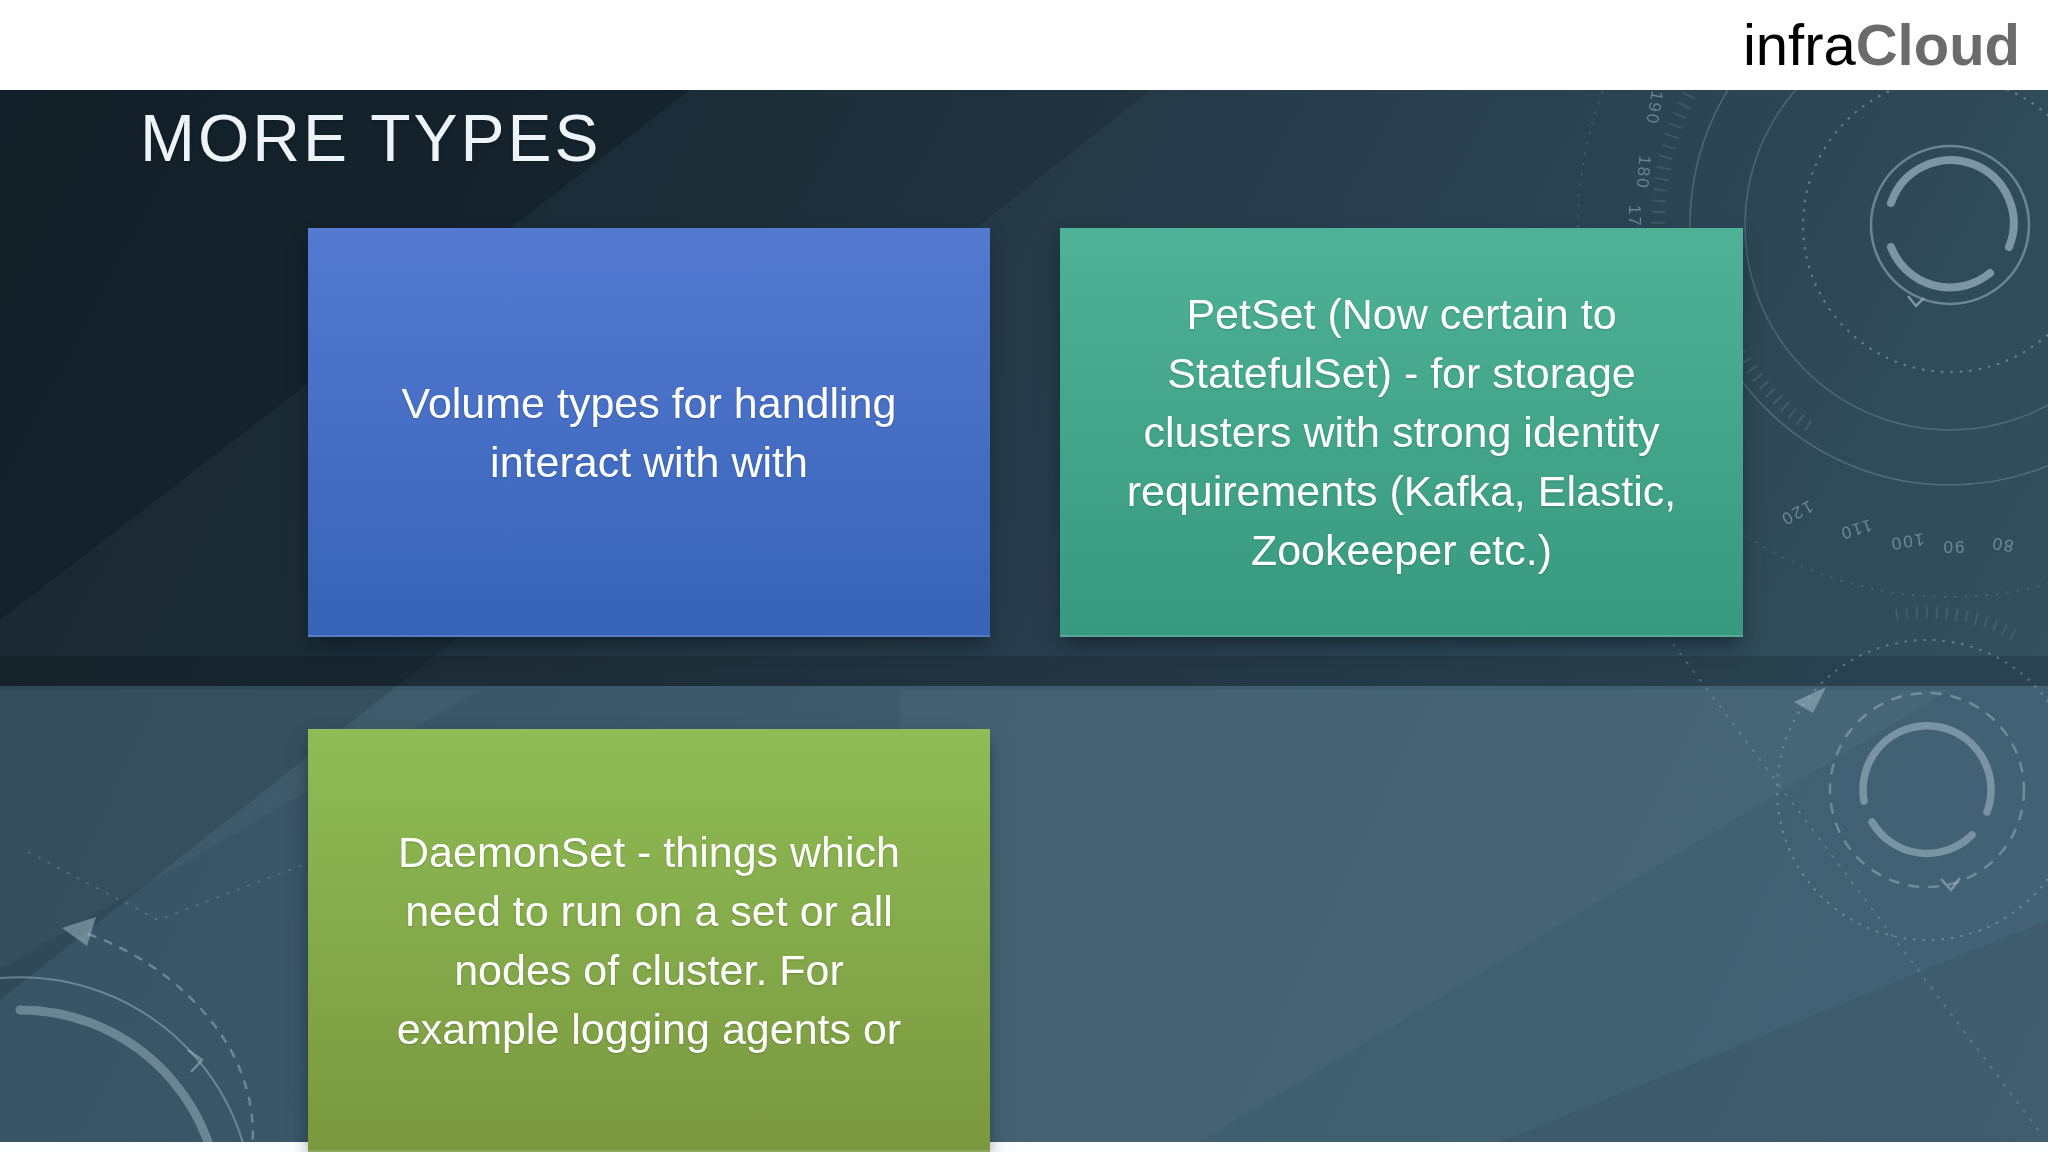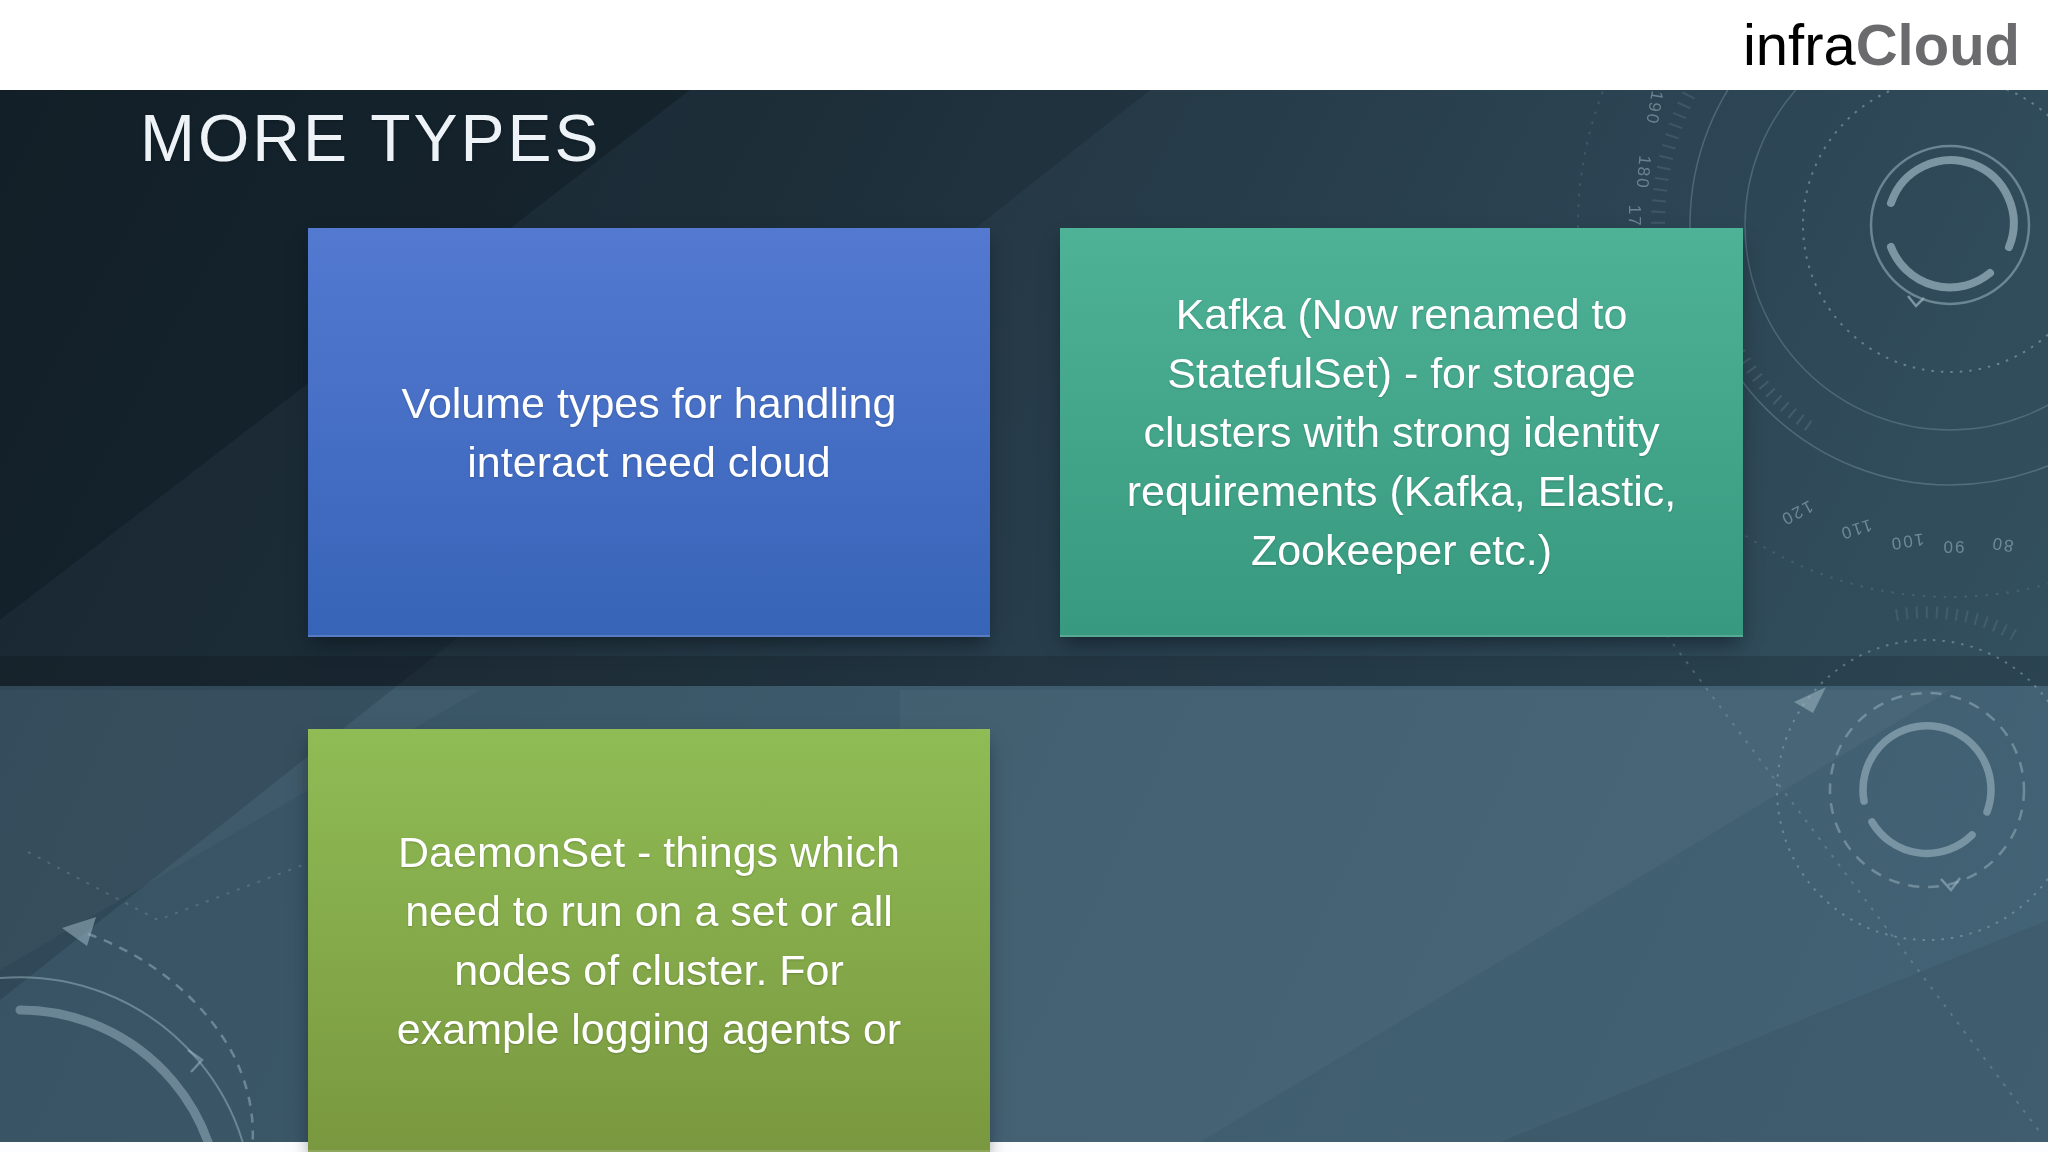--- a/index.html
+++ b/index.html
@@ -112,26 +112,26 @@
       <span class="pre">infra</span>
         <span class="suf">Cloud</span>
     </div>
   </div>
 
   <div class="title">MORE TYPES</div>
 
   <div class="card card0" style="background: linear-gradient(rgb(83, 121, 209), rgb(55, 100, 183)); justify-content: center;">
     <div class="card-text">
         <div>Volume types for handling</div>
-        <div>interact need cloud</div>
+        <div>interact with with</div>
       </div>
   </div>
   <div class="card card1" style="background: linear-gradient(rgb(78, 178, 150), rgb(55, 153, 127));">
     <div class="card-text">
-        <div>Kafka (Now renamed to</div>
+        <div>PetSet (Now certain to</div>
         <div>StatefulSet) - for storage</div>
         <div>clusters with strong identity</div>
         <div>requirements (Kafka, Elastic,</div>
         <div>Zookeeper etc.)</div>
       </div>
   </div>
   <div class="card card2" style="background: linear-gradient(rgb(143, 188, 85), rgb(122, 152, 63));">
     <div class="card-text">
         <div>DaemonSet - things which</div>
         <div>need to run on a set or all</div>

